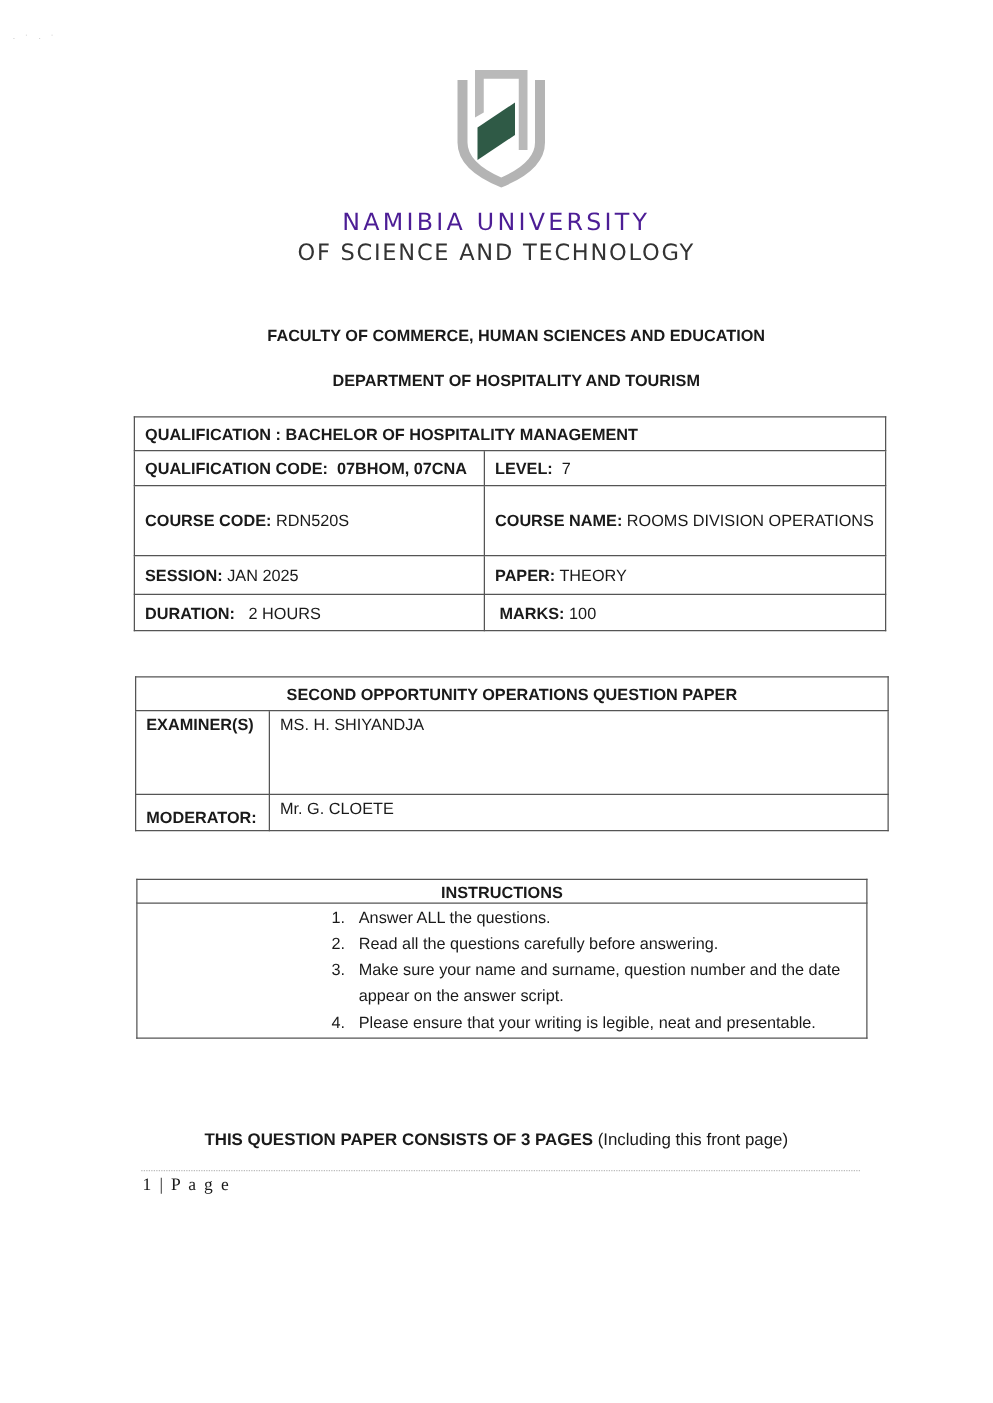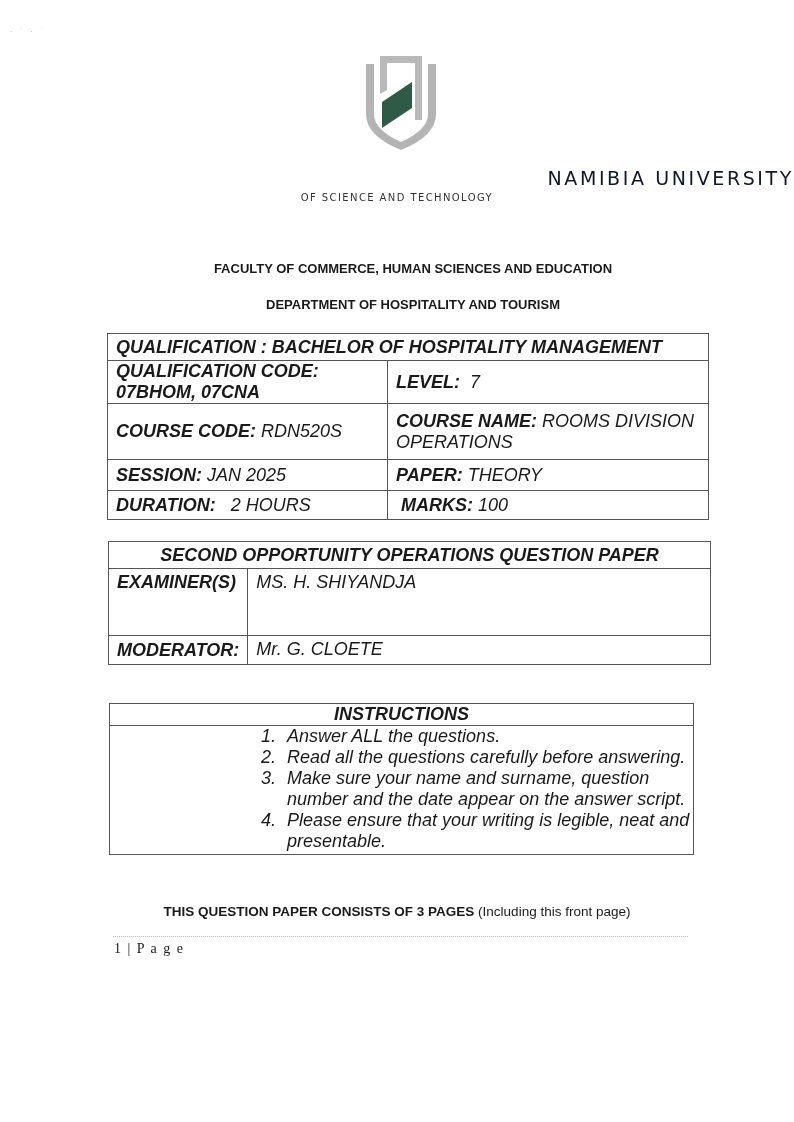--- a/index.html
+++ b/index.html
@@ -1,22 +1,22 @@
 <!DOCTYPE html>
 <html><head>
 <meta charset="utf-8">
 <style>
   html, body { margin:0; padding:0; }
   body { width:794px; height:1122px; background:#ffffff; position:relative; font-family:"Liberation Sans", sans-serif; color:#1a1a1a; overflow:hidden; }
   .specks { position:absolute; left:10px; top:28px; font-size:7px; color:#b5b5b5; letter-spacing:3px; }
   .logo { position:absolute; left:358px; top:52px; width:86px; height:100px; }
-  .uni-name { position:absolute; left:0; width:794px; text-align:right; top:167px; font-size:19px; letter-spacing:2.6px; color:#0f172a; font-family:"DejaVu Sans", sans-serif; }
-  .uni-sub { position:absolute; left:0; width:794px; text-align:center; top:192px; font-size:10px; letter-spacing:1.4px; color:#333; font-family:"DejaVu Sans", sans-serif; }
+  .uni-name { position:absolute; left:0; width:794px; text-align:center; top:167px; font-size:19px; letter-spacing:2.6px; color:#4c1d95; font-family:"DejaVu Sans", sans-serif; }
+  .uni-sub { position:absolute; left:0; width:794px; text-align:center; top:192px; font-size:18px; letter-spacing:1.4px; color:#333; font-family:"DejaVu Sans", sans-serif; }
   .heading { position:absolute; left:16px; width:794px; text-align:center; font-size:13px; font-weight:bold; color:#1a1a1a; }
-  table { border-collapse:collapse; position:absolute; font-size:18px;font-style:italic; }
+  table { border-collapse:collapse; position:absolute; font-size:13px; }
   td { border:1px solid #555; padding:0 8px; vertical-align:middle; color:#1a1a1a; }
   .b { font-weight:bold; }
   .t1 { left:107px; top:333px; width:602px; }
   .t2 { left:108px; top:541px; width:603px; }
   .t3 { left:109px; top:703px; width:585px; }
   .instr-list { margin:0; padding:0 0 0 140px; list-style:none; }
   .instr-list li { display:flex; line-height:21px; }
   .instr-num { width:26px; text-align:right; padding-right:11px; flex-shrink:0; }
   .footer-note { position:absolute; left:0; width:794px; text-align:center; top:904px; font-size:13.5px; }
   .footer-rule { position:absolute; left:113px; width:575px; top:936px; border-top:1px dotted #bbb; }

